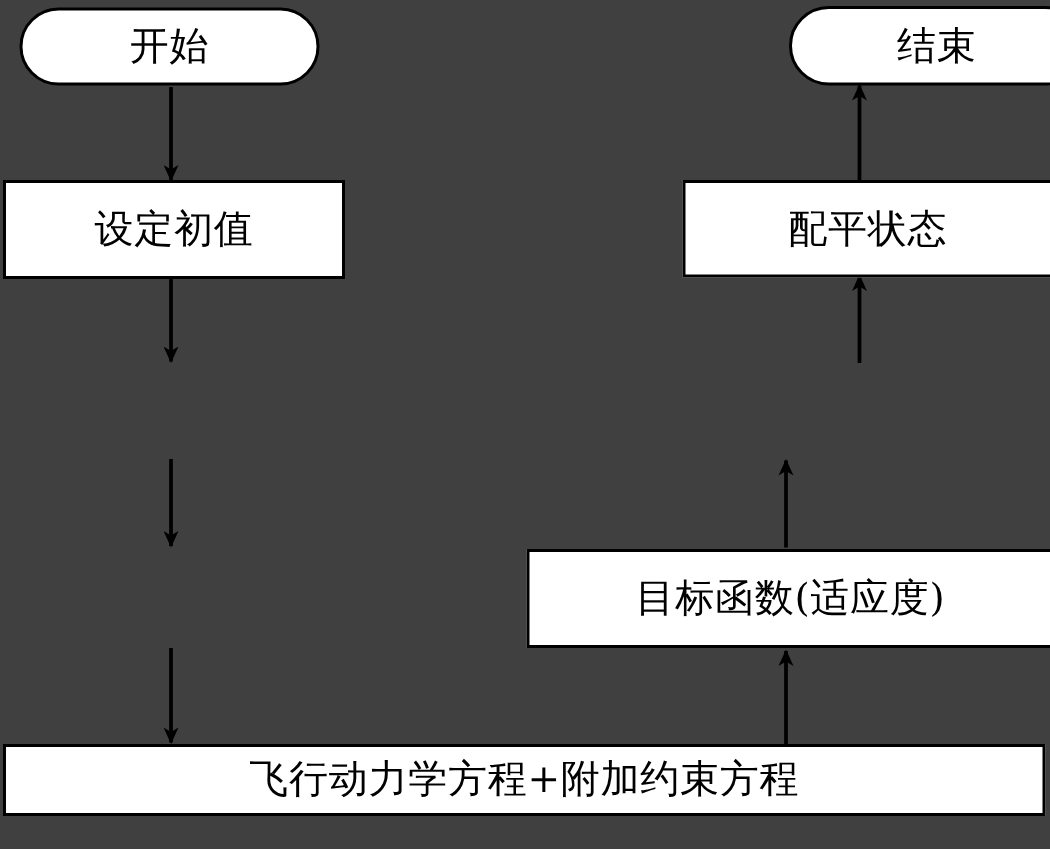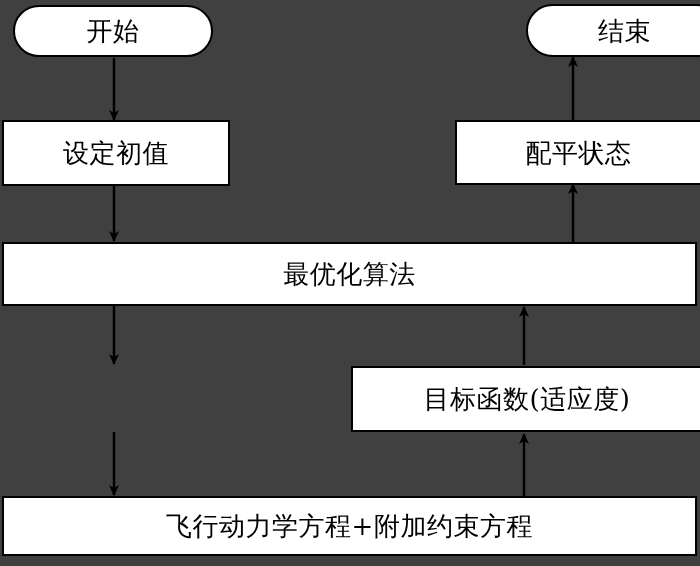--- a/index.html
+++ b/index.html
@@ -108,26 +108,23 @@
   </div>
 
   <div class="node rect" style="left:2px; top:120px; width:228px; height:66px; font-size:26px;">
     <span class="label">设定初值</span>
   </div>
 
   <div class="node rect" style="left:455px; top:120px; width:247px; height:65px; font-size:26px;">
     <span class="label">配平状态</span>
   </div>
 
-  <div class="node rect" style="left:2px; top:242px; width:695px; height:64px; font-size:26px;">
-    <span class="label">最优化算法</span>
-  </div>
 
 
   <div class="node rect" style="left:351px; top:366px; width:352px; height:66px; font-size:26px;">
     <span class="label">目标函数(适应度)</span>
   </div>
 
-  <div class="node rect" style="left:2px; top:496px; width:695px; height:60px; font-size:26px;">
+  <div class="node rect" style="left:2px; top:496px; width:695px; height:48px; font-size:26px;">
     <span class="label">飞行动力学方程+附加约束方程</span>
   </div>
 
 </div>
 
 </body></html>

